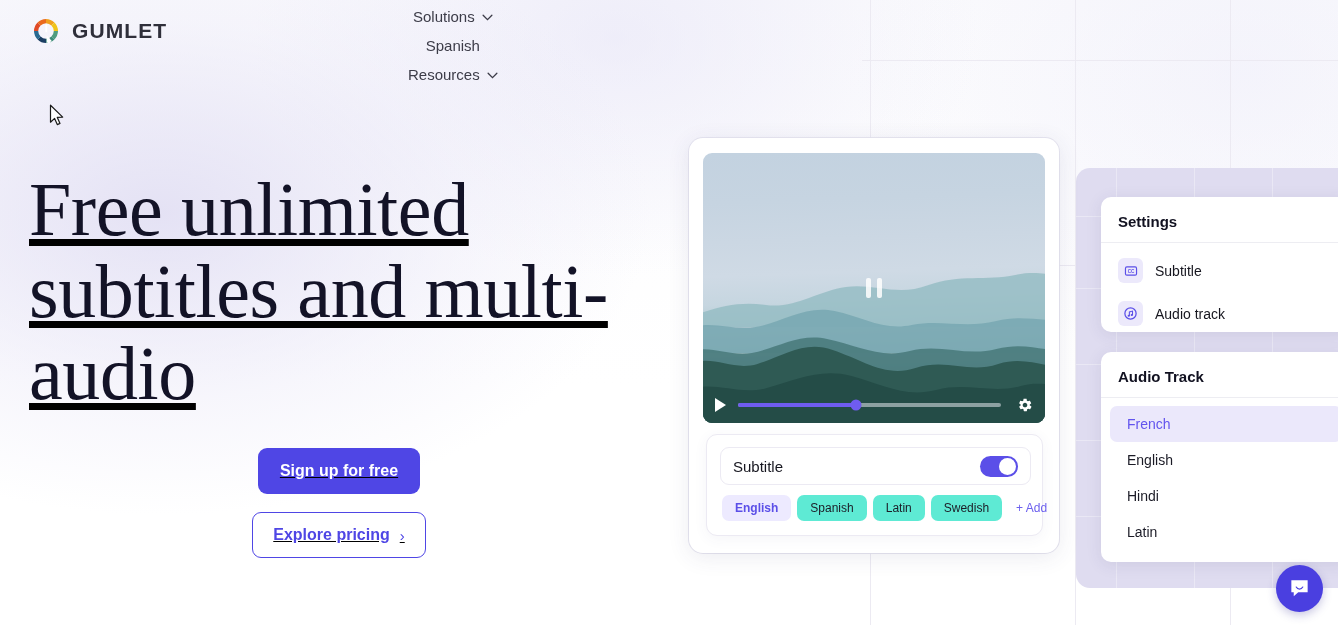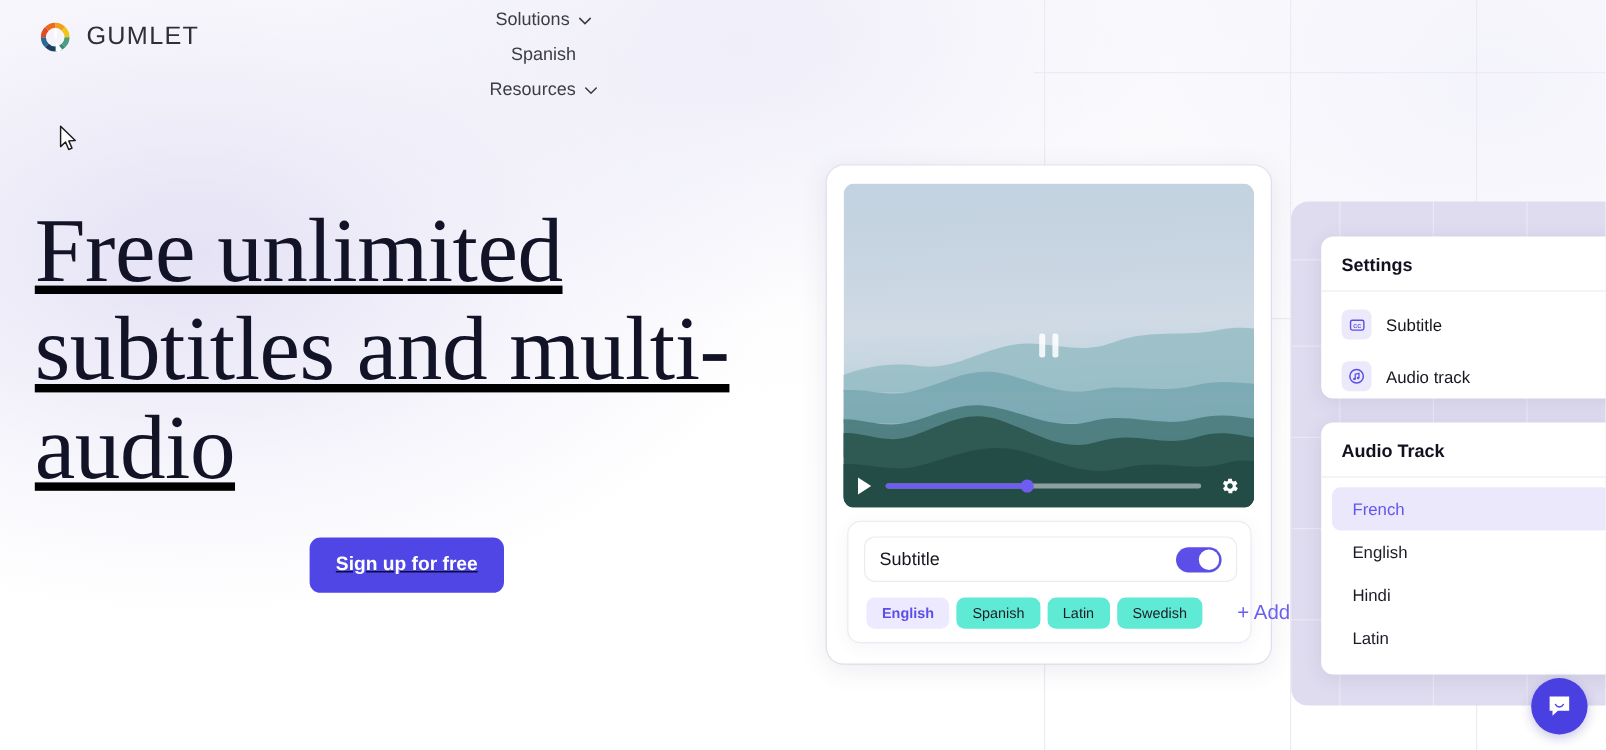--- a/index.html
+++ b/index.html
@@ -48,21 +48,21 @@
   .logo-wrap {
     position: absolute;
     left: 31px;
     display: flex;
     align-items: center;
     gap: 11px;
   }
   .logo-mark { width: 30px; height: 30px; display: block; }
   .logo-text {
     font-size: 21px;
-    font-weight: normal;
+    font-weight: bold;
     letter-spacing: 1.1px;
     color: #2f2f3a;
   }
 
   .nav {
     position: absolute;
     left: 408px;
     display: flex;
     align-items: center;
     flex-direction: column;
@@ -303,25 +303,25 @@
     font-size: 12px;
     color: #1c1c26;
     background: #5eead4;
     border-radius: 7px;
     padding: 6px 13px;
     cursor: pointer;
     white-space: nowrap;
   }
   .chip.active { background: #edeaff; color: #5b4fe8; font-weight: bold; }
   .chip-add {
-    font-size: 17px;
+    font-size: 12px;
     color: #6c60ee;
     padding: 6px 8px;
     cursor: pointer;
-    margin-left: 15px;
+    margin-left: 0;
     white-space: nowrap;
   }
 
   
   .lav-panel {
     position: absolute;
     left: 1076px;
     top: 168px;
     width: 290px;
     height: 420px;
@@ -483,20 +483,24 @@
         </svg>
     </div>
   </div>
 
 </div>
 
 <div class="hero">
   <h1>Free unlimited subtitles and multi-audio</h1>
   <div class="cta-row">
     <button class="btn-primary">Sign up for free</button>
+    <button class="btn-outline">
+      <span>Explore pricing</span>
+      <span class="arr">›</span>
+    </button>
   </div>
 </div>
 
 <div class="lav-panel">
   <div class="lg-v" style="left:40px;"></div>
   <div class="lg-v" style="left:118px;"></div>
   <div class="lg-v" style="left:196px;"></div>
   <div class="lg-h" style="top:48px;"></div>
   <div class="lg-h" style="top:120px;"></div>
   <div class="lg-h" style="top:196px;"></div>

